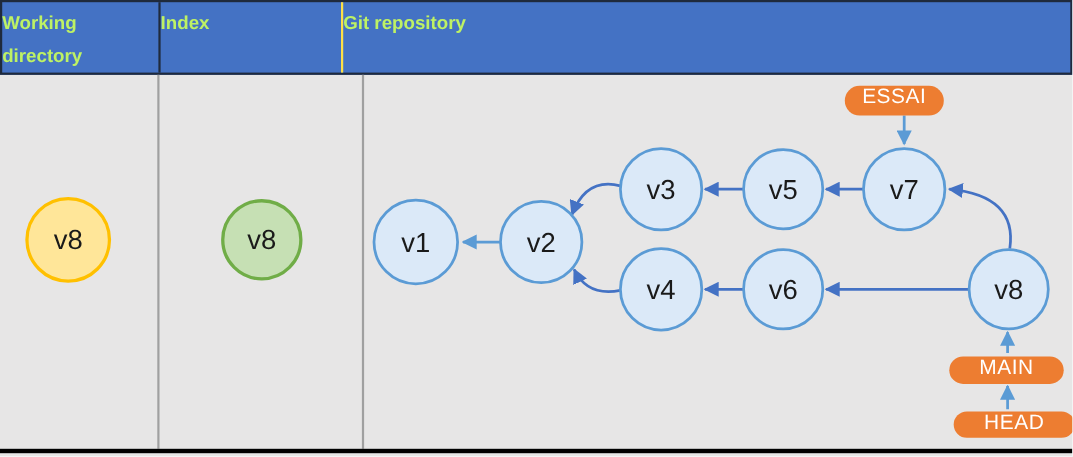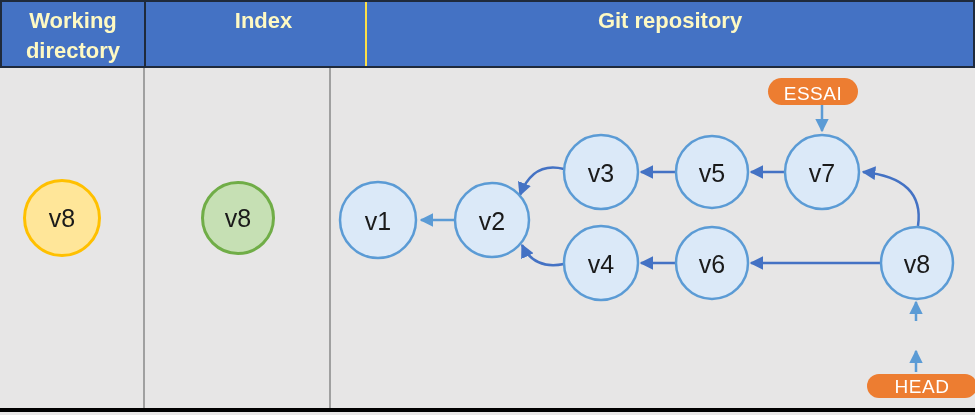--- a/index.html
+++ b/index.html
@@ -13,46 +13,46 @@
   .header-row{
     position:absolute;left:0;top:0;width:975px;height:68px;
     display:flex;
     background:#4472C4;
     border-top:2px solid #1F2A3C;
     border-bottom:2px solid #1F2A3C;
     border-left:2px solid #1F2A3C;
     border-right:2px solid #1F2A3C;
   }
   .header-cell{
-    color:#fef9c3;font-size:22px;font-weight:bold;line-height:30px;
-    text-align:center;padding-top:4px;
+    color:#bef264;font-size:17px;font-weight:bold;line-height:30px;
+    padding-top:4px;
   }
   .hc1{width:142px;}
-  .hc2{width:221px;border-left:2px solid #1F2A3C;padding-left:16px;}
+  .hc2{width:166px;border-left:2px solid #1F2A3C;}
   .hc3{flex:1;border-left:2px solid #fde047;}
   
   .v-divider{position:absolute;top:68px;height:340px;width:2px;background:#A0A0A0;}
   .vd1{left:143px;}
   .vd2{left:329px;}
   .bottom-border{position:absolute;left:0;top:408px;width:975px;height:4px;background:#000000;}
   
   .state-circle{
     position:absolute;border-radius:50%;
     display:flex;align-items:center;justify-content:center;
     font-size:25px;color:#1a1a1a;
   }
   .wd-circle{left:23px;top:179px;width:78px;height:78px;background:#FFE699;border:3px solid #FFC000;}
   .ix-circle{left:201px;top:181px;width:74px;height:74px;background:#C6E0B4;border:3px solid #70AD47;}
   
   .graph-svg{position:absolute;left:330px;top:68px;width:645px;height:340px;}
   .graph-svg text{font-family:"Liberation Sans", sans-serif;font-size:25px;fill:#1a1a1a;}
   
   .pill{
     position:absolute;border-radius:14px;background:#ED7D31;color:#FFFFFF;
-    display:flex;align-items:flex-end;justify-content:center;
+    display:flex;align-items:flex-start;justify-content:center;
     font-size:19px;letter-spacing:0.5px;
   }
   .pill-essai{left:768px;top:78px;width:90px;height:27px;}
   .pill-main{left:863px;top:324px;width:104px;height:25px;}
   .pill-head{left:867px;top:374px;width:110px;height:24px;}
 </style>
 </head>
 <body>
 
 <div class="stage">
@@ -118,17 +118,20 @@
         <circle cx="492" cy="104" r="37" fill="#DBE9F8" stroke="#5B9BD5" stroke-width="2.5"></circle>
         <text x="492" y="105" text-anchor="middle" dominant-baseline="central">v7</text>
         <circle cx="587" cy="195" r="36" fill="#DBE9F8" stroke="#5B9BD5" stroke-width="2.5"></circle>
         <text x="587" y="196" text-anchor="middle" dominant-baseline="central">v8</text>
       </g>
   </svg>
 
   <div class="pill pill-essai">
     <span>ESSAI</span>
   </div>
+  <div class="pill pill-main">
+    <span>MAIN</span>
+  </div>
   <div class="pill pill-head">
     <span>HEAD</span>
   </div>
 
 </div>
 
 </body></html>

